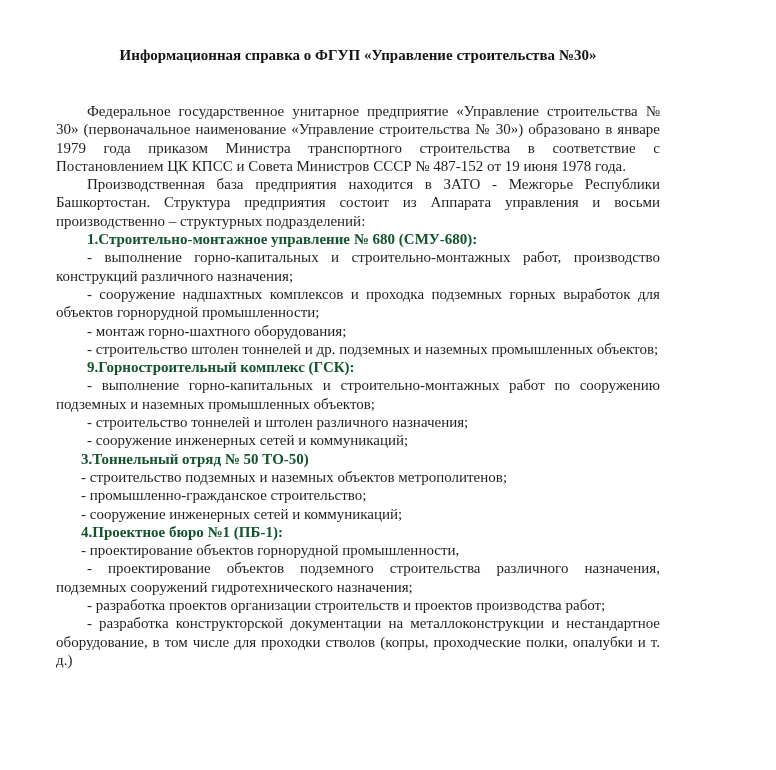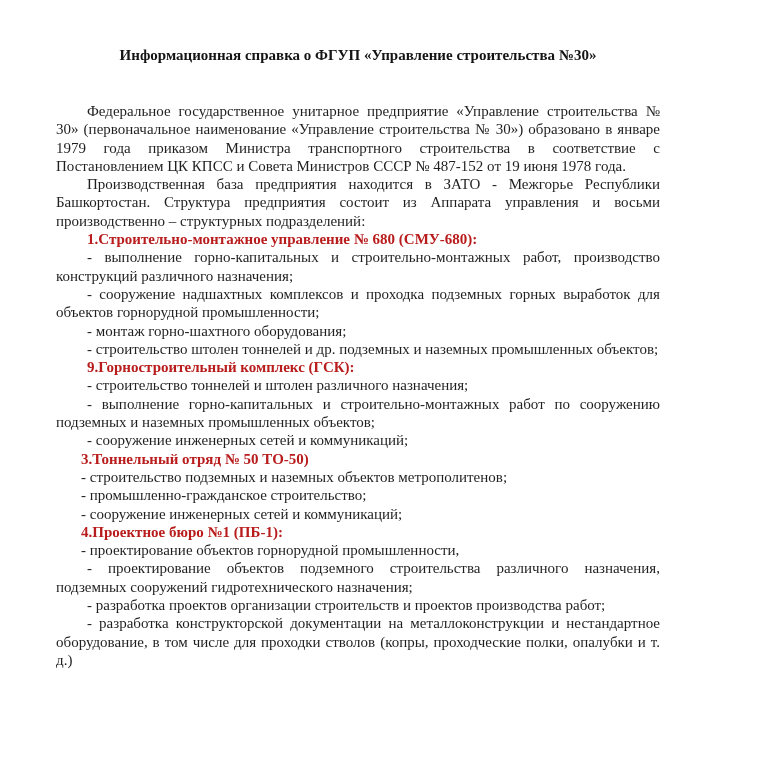--- a/index.html
+++ b/index.html
@@ -35,43 +35,43 @@
   .para {
     margin: 0;
     font-size: 15px;
     line-height: 18.3px;
     text-align: justify;
     text-indent: 31px;
     color: #1f1f1f;
   }
   .para.heading {
     font-weight: bold;
-    color: #b91c1c;
+    color: #14532d;
   }
   .para.indent-sm {
     text-indent: 25px;
   }
 </style>
 </head>
 <body>
 
 <div class="page">
   <h1 class="doc-title">Информационная справка о ФГУП «Управление строительства №30»</h1>
 
   <div class="doc-body">
     <p class="para">Федеральное государственное унитарное предприятие «Управление строительства № 30» (первоначальное наименование «Управление строительства № 30») образовано в январе 1979 года приказом Министра транспортного строительства в соответствие с Постановлением ЦК КПСС и Совета Министров СССР № 487-152 от 19 июня 1978 года.</p>
     <p class="para">Производственная база предприятия находится в ЗАТО - Межгорье  Республики Башкортостан. Структура предприятия состоит из Аппарата управления и восьми производственно – структурных подразделений:</p>
     <p class="para heading">1.Строительно-монтажное управление № 680 (СМУ-680):</p>
     <p class="para">- выполнение горно-капитальных и строительно-монтажных работ, производство конструкций различного назначения;</p>
     <p class="para">- сооружение надшахтных комплексов  и проходка подземных горных выработок для объектов горнорудной промышленности;</p>
     <p class="para">- монтаж горно-шахтного оборудования;</p>
     <p class="para">- строительство штолен тоннелей и др. подземных и наземных промышленных объектов;</p>
     <p class="para heading">9.Горностроительный комплекс (ГСК):</p>
+    <p class="para">- выполнение горно-капитальных и строительно-монтажных работ по сооружению подземных и наземных промышленных объектов;</p>
     <p class="para">- строительство тоннелей и штолен различного назначения;</p>
-    <p class="para">- выполнение горно-капитальных и строительно-монтажных работ по сооружению подземных и наземных промышленных объектов;</p>
     <p class="para">- сооружение инженерных сетей и коммуникаций;</p>
     <p class="para heading indent-sm">3.Тоннельный отряд № 50 ТО-50)</p>
     <p class="para indent-sm">- строительство подземных и наземных объектов метрополитенов;</p>
     <p class="para indent-sm">- промышленно-гражданское строительство;</p>
     <p class="para indent-sm">- сооружение инженерных сетей и коммуникаций;</p>
     <p class="para heading indent-sm">4.Проектное бюро №1 (ПБ-1):</p>
     <p class="para indent-sm">- проектирование объектов горнорудной промышленности,</p>
     <p class="para">- проектирование объектов подземного строительства различного назначения, подземных сооружений гидротехнического назначения;</p>
     <p class="para">- разработка проектов организации строительств и проектов производства работ;</p>
     <p class="para">- разработка конструкторской документации на металлоконструкции и нестандартное оборудование, в том числе для проходки стволов (копры, проходческие полки, опалубки и т. д.)</p>

